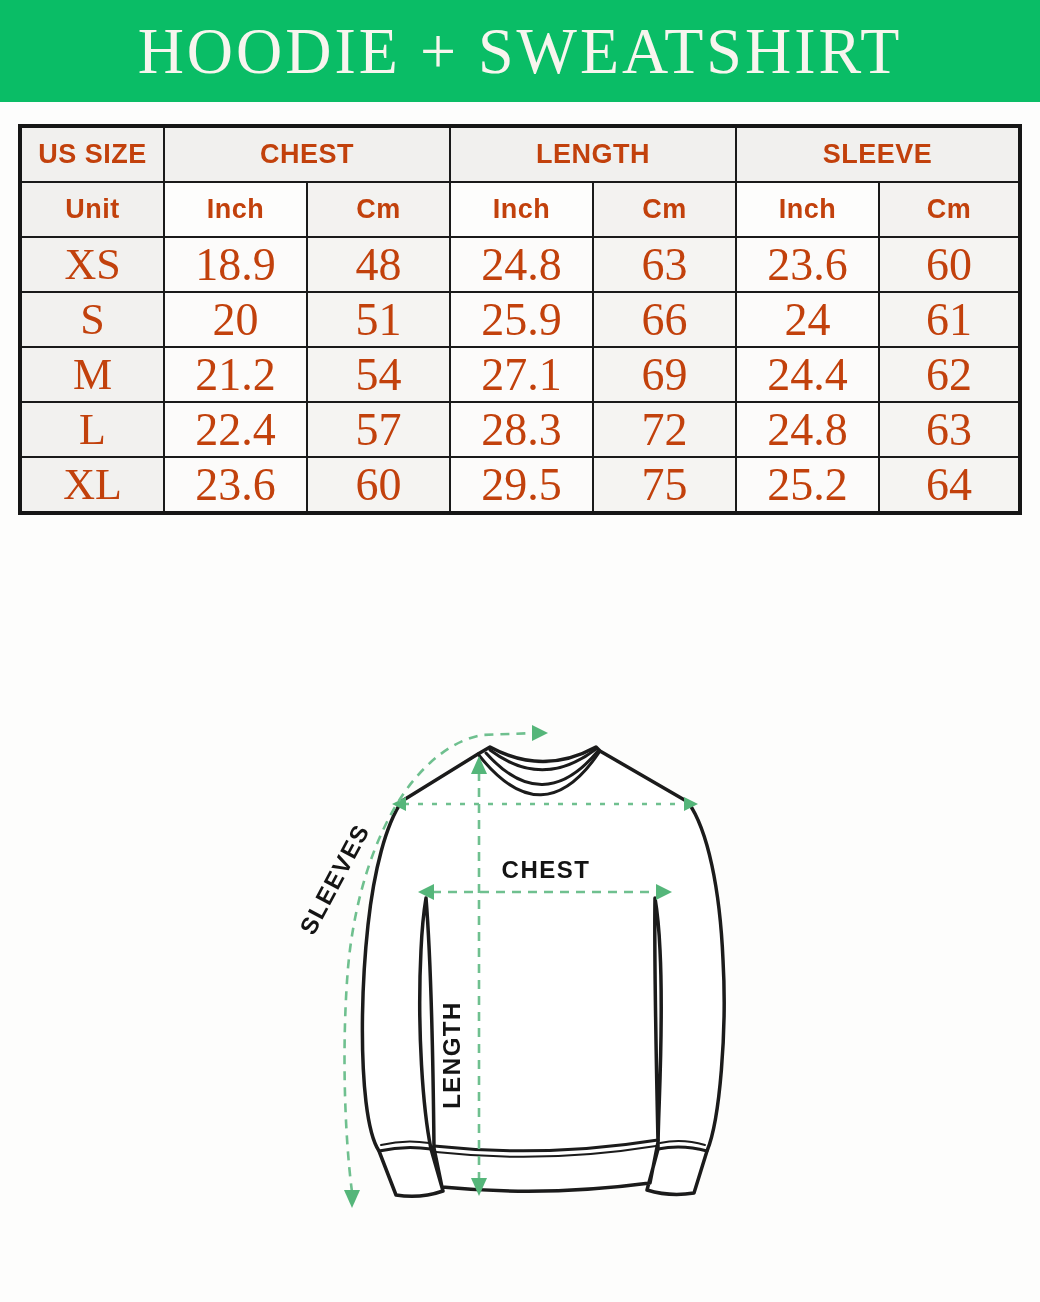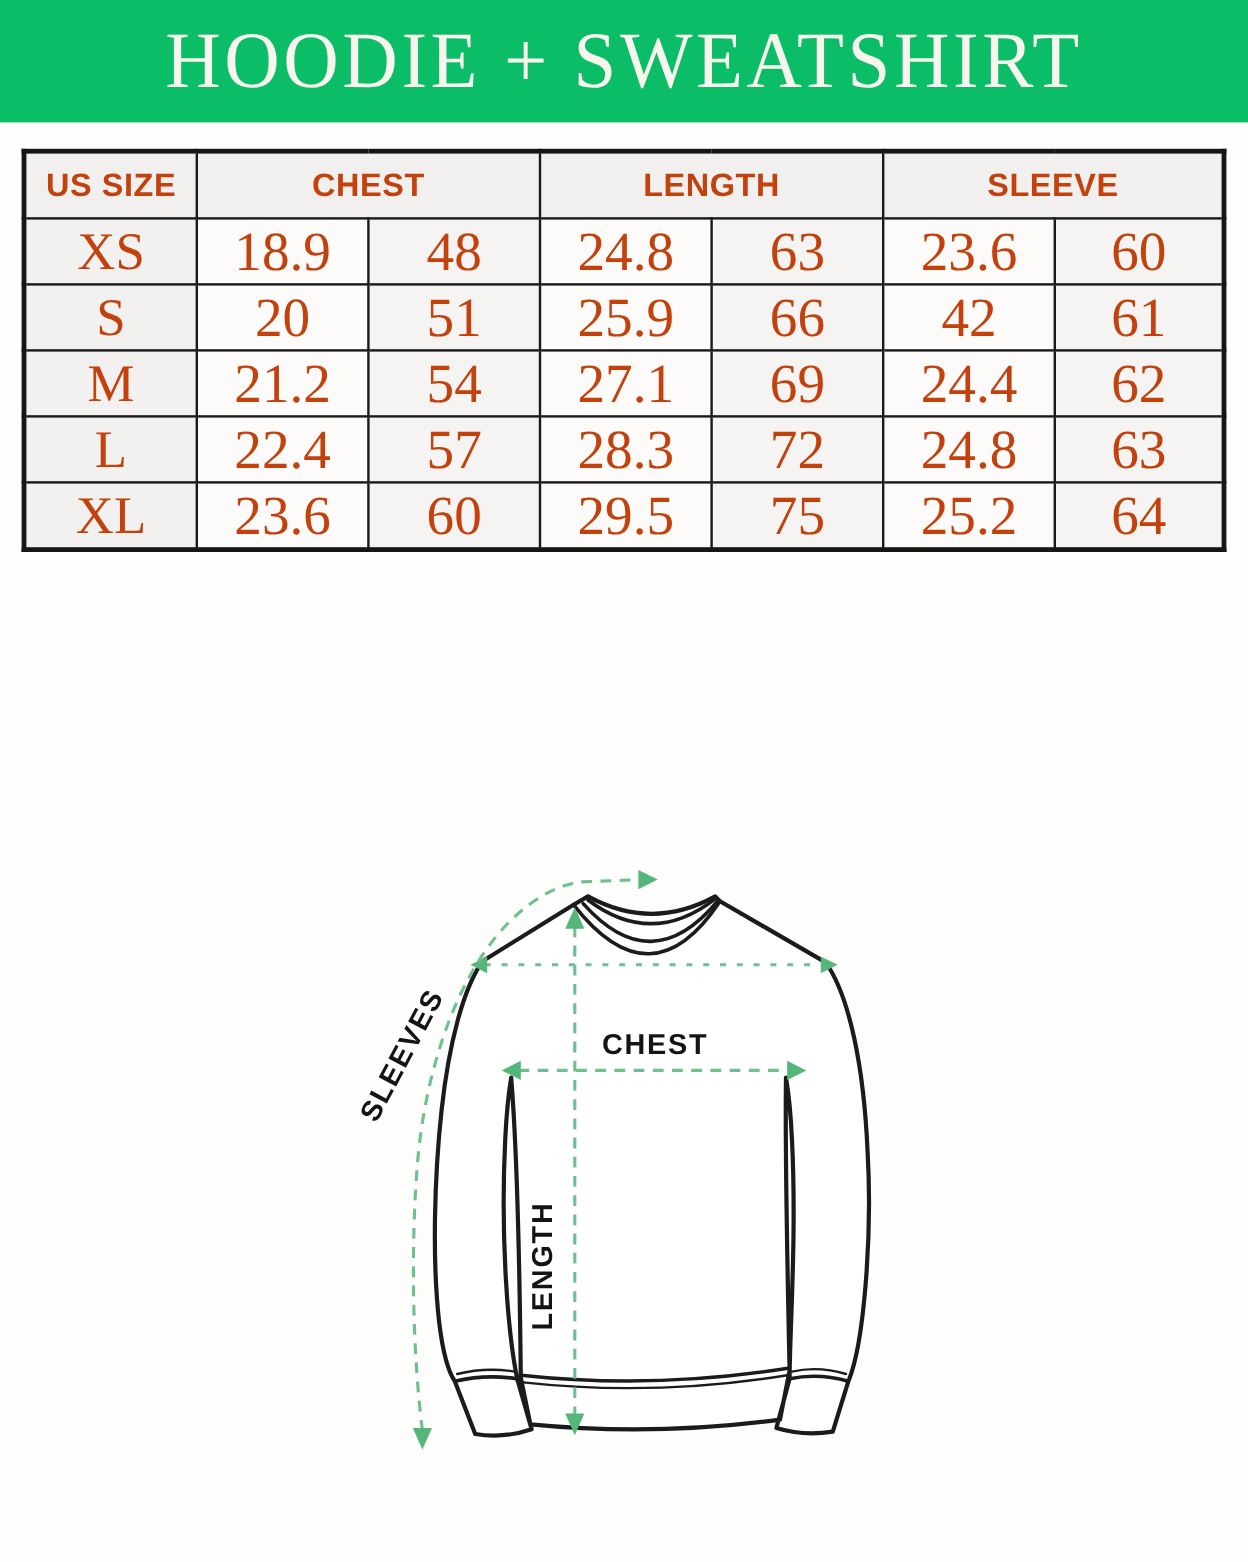--- a/index.html
+++ b/index.html
@@ -97,37 +97,46 @@
         <col style="width:14.3%">
         <col style="width:14.1%">
     </colgroup>
     <tbody>
       <tr>
         <th>US SIZE</th>
         <th colspan="2">CHEST</th>
         <th colspan="2">LENGTH</th>
         <th colspan="2">SLEEVE</th>
       </tr>
+      <tr>
+        <th class="unit-name">Unit</th>
+        <th class="unit-in">Inch</th>
+        <th class="unit-cm">Cm</th>
+        <th class="unit-in">Inch</th>
+        <th class="unit-cm">Cm</th>
+        <th class="unit-in">Inch</th>
+        <th class="unit-cm">Cm</th>
+      </tr>
 
       <tr>
         <td class="size">XS</td>
         <td class="in">18.9</td>
         <td class="cm">48</td>
         <td class="in">24.8</td>
         <td class="cm">63</td>
         <td class="in">23.6</td>
         <td class="cm">60</td>
       </tr>
       <tr>
         <td class="size">S</td>
         <td class="in">20</td>
         <td class="cm">51</td>
         <td class="in">25.9</td>
         <td class="cm">66</td>
-        <td class="in">42</td>
+        <td class="in">24</td>
         <td class="cm">61</td>
       </tr>
       <tr>
         <td class="size">M</td>
         <td class="in">21.2</td>
         <td class="cm">54</td>
         <td class="in">27.1</td>
         <td class="cm">69</td>
         <td class="in">24.4</td>
         <td class="cm">62</td>

